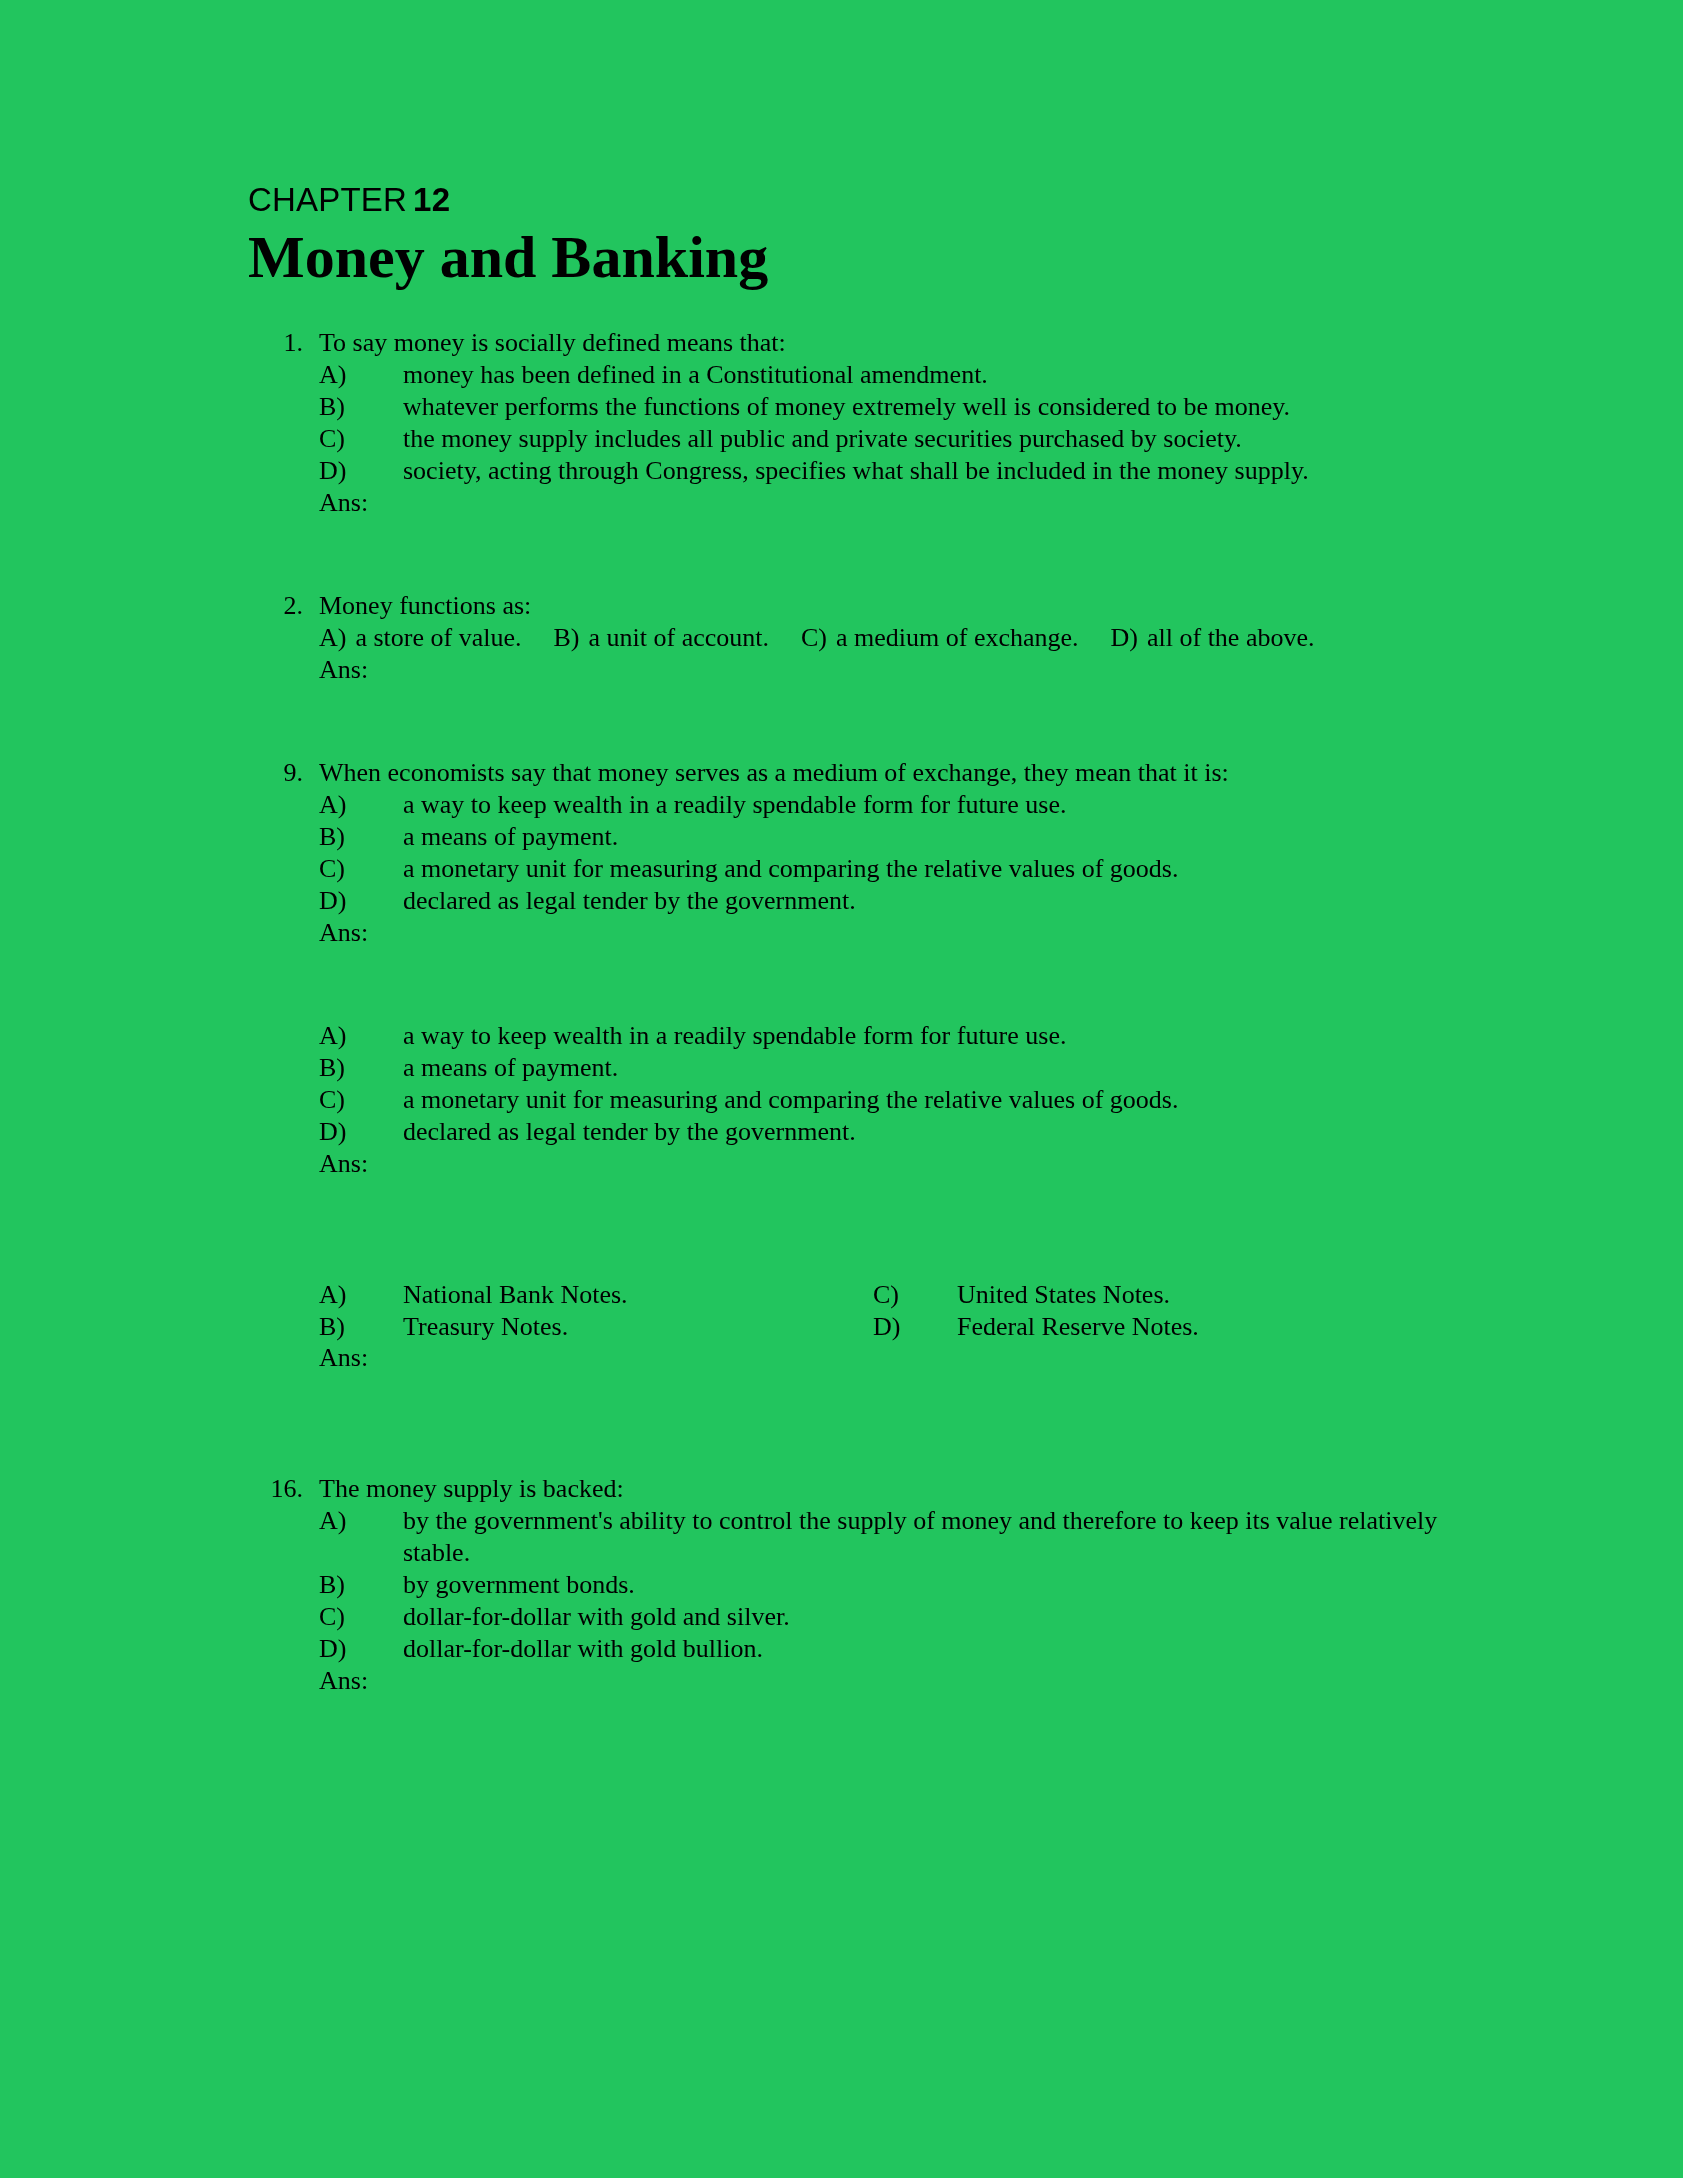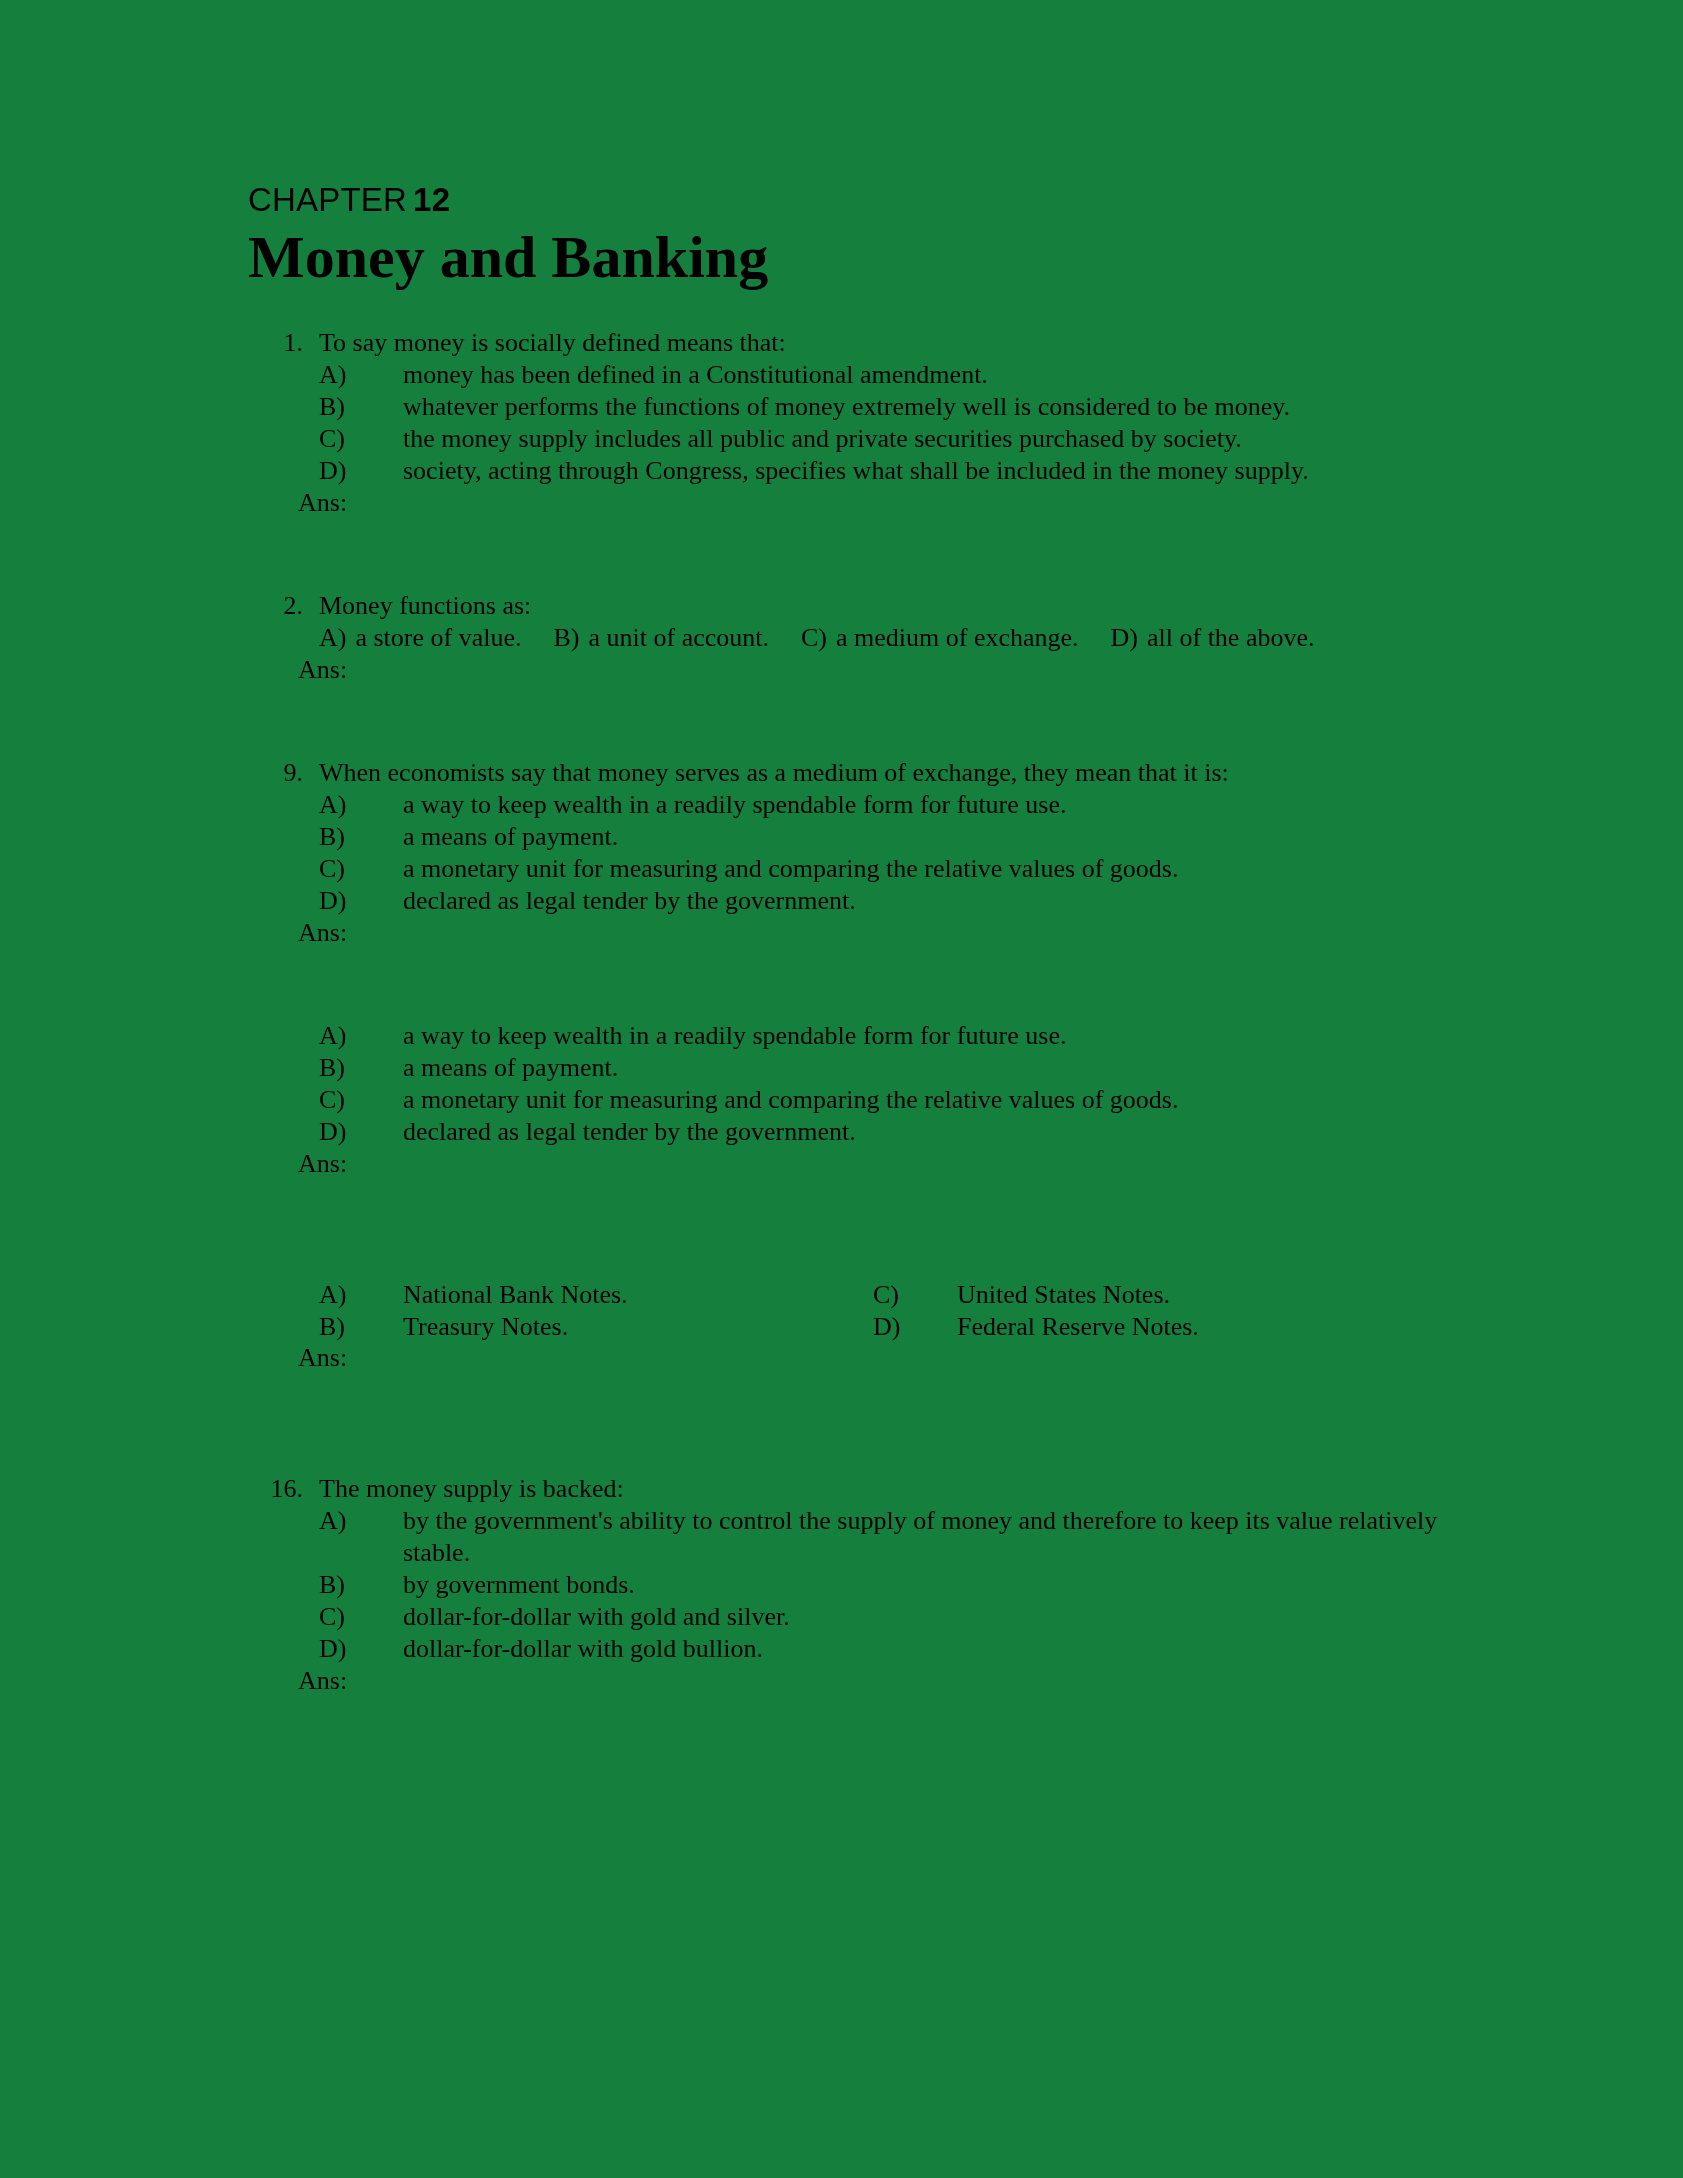--- a/index.html
+++ b/index.html
@@ -15,21 +15,21 @@
     font-family: "Liberation Serif", "DejaVu Serif", serif;
     color: #000000;
     overflow: hidden;
   }
 
   .page {
     position: absolute;
     left: 0; top: 0;
     width: 1683px;
     height: 2178px;
-    background: #15803d;
+    background: #22c55e;
   }
 
   
   .header-block {
     position: absolute;
     left: 248px;
     top: 183px;
     width: 1188px;
   }
   .chapter-line {
@@ -154,21 +154,21 @@
     position: absolute;
     top: 0;
   }
   .opt-col.left  { left: 0px;   width: 554px; }
   .opt-col.right { left: 554px; width: 614px; }
   .opt-col .opt {
     margin-left: 0;
   }
 
   .ans-line {
-    margin-left: 50px;
+    margin-left: 71px;
     font-size: 26px;
     line-height: 32px;
   }
 </style>
 </head>
 <body>
 
 <div class="page">
 
   <div class="header-block">

